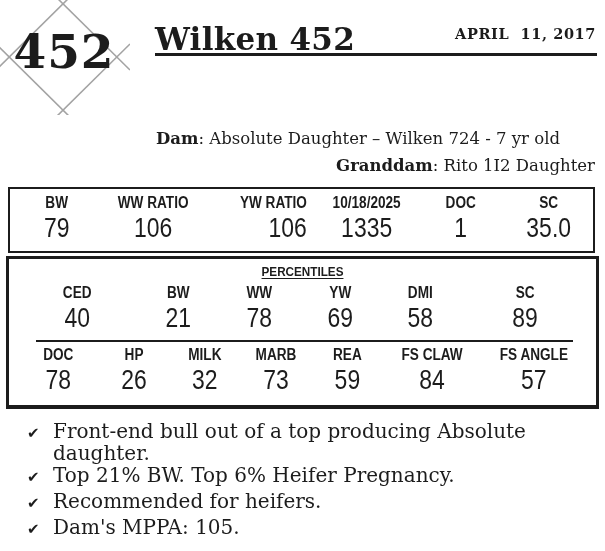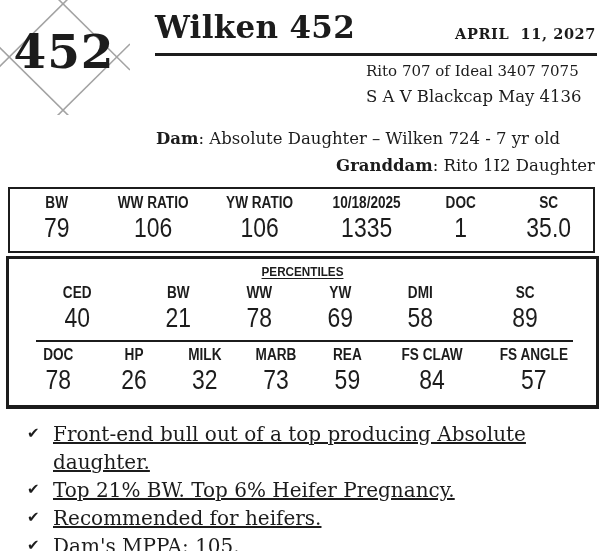--- a/index.html
+++ b/index.html
@@ -8,21 +8,21 @@
     color:#1c1c1c;font-family:"DejaVu Serif", serif;
     -webkit-font-smoothing:antialiased;
   }
   .header{position:relative;height:187px;}
   .brand-svg{position:absolute;left:0;top:0;}
   .lot-num{
     position:absolute;left:0;top:28px;width:128px;text-align:center;
     font-weight:bold;font-size:47px;line-height:1;letter-spacing:1px;
   }
   .title{
-    position:absolute;left:155px;top:12px;margin:0;
+    position:absolute;left:155px;top:24px;margin:0;
     font-weight:bold;font-size:31px;line-height:1;letter-spacing:.3px;
   }
   .sale-date{
     position:absolute;right:9px;top:25px;
     font-weight:bold;font-size:14.5px;letter-spacing:.6px;white-space:pre;
   }
   .hrule{position:absolute;left:155px;right:8px;top:53px;height:2.5px;background:#1c1c1c;}
   .sire{position:absolute;left:160px;top:79px;font-size:16.5px;}
   .sire-parents{position:absolute;left:366px;top:61px;}
   .sire-parents .p1{font-size:15px;line-height:20px;}
@@ -31,21 +31,21 @@
   .granddam-line{position:absolute;right:10px;top:156px;font-size:16.5px;}
   .dam-line b,.granddam-line b{font-weight:bold;}
 
   
   .t1{
     box-sizing:border-box;margin:0 10px 0 8px;border:2px solid #1c1c1c;
     display:flex;padding:4px 0 6px;height:66px;
   }
   .t1 .cell:nth-child(1){width:94px;}
   .t1 .cell:nth-child(2){width:101px;}
-  .t1 .cell:nth-child(3){width:112px;}
+  .t1 .cell:nth-child(3){width:112px;text-align:right;}
   .t1 .cell:nth-child(4){width:104px;}
   .t1 .cell:nth-child(5){width:86px;}
   .t1 .cell:nth-child(6){width:90px;}
   .cell{text-align:center;font-family:"Liberation Sans", sans-serif;}
   .hdr{font-weight:bold;font-size:16px;line-height:20px;transform:scaleX(.85);}
   .val{font-size:27px;line-height:31px;transform:scaleX(.85);}
 
   .t2{
     box-sizing:border-box;margin:3px 6px 0;border:3px solid #1c1c1c;border-bottom-width:4px;
     padding:4px 7px 0;height:153px;
@@ -68,40 +68,36 @@
   .prow2 .cell:nth-child(6){width:97px;}
   .prow2 .cell:nth-child(7){width:113px;}
 
   
   .notes{list-style:none;margin:11px 0 0;padding:0 0 0 27px;}
   .notes li{display:flex;align-items:flex-start;}
   .check{
     font-family:"DejaVu Sans",sans-serif;font-size:15px;line-height:26px;
     width:18px;flex:0 0 18px;margin-right:8px;
   }
-  .ntext{width:534px;font-size:20px;line-height:28px;text-decoration:underline;}
+  .ntext{width:534px;font-size:20px;line-height:22px;}
 </style>
 </head>
 <body>
 
 <div class="header">
   <svg class="brand-svg" width="130" height="115" viewBox="0 0 130 115">
     <line x1="-4" y1="70" x2="76" y2="-9" stroke="#a3a3a3" stroke-width="1.6"></line>
     <line x1="50" y1="-9" x2="130" y2="70" stroke="#a3a3a3" stroke-width="1.6"></line>
     <line x1="130" y1="44" x2="50" y2="123" stroke="#a3a3a3" stroke-width="1.6"></line>
     <line x1="76" y1="123" x2="-4" y2="44" stroke="#a3a3a3" stroke-width="1.6"></line>
   </svg>
   <div class="lot-num">452</div>
   <h1 class="title">Wilken 452</h1>
-  <div class="sale-date">APRIL  11, 2027</div>
+  <div class="sale-date">APRIL  11, 2017</div>
   <div class="hrule"></div>
-  <div class="sire-parents">
-    <div class="p1">Rito 707 of Ideal 3407 7075</div>
-    <div class="p2">S A V Blackcap May 4136</div>
-  </div>
   <div class="dam-line"><b>Dam</b><span>: Absolute Daughter – Wilken 724 - 7 yr old</span></div>
   <div class="granddam-line"><b>Granddam</b><span>: Rito 1I2 Daughter</span></div>
 </div>
 
 <div class="t1">
     <div class="cell">
       <div class="hdr">BW</div>
       <div class="val">79</div>
     </div>
     <div class="cell">

